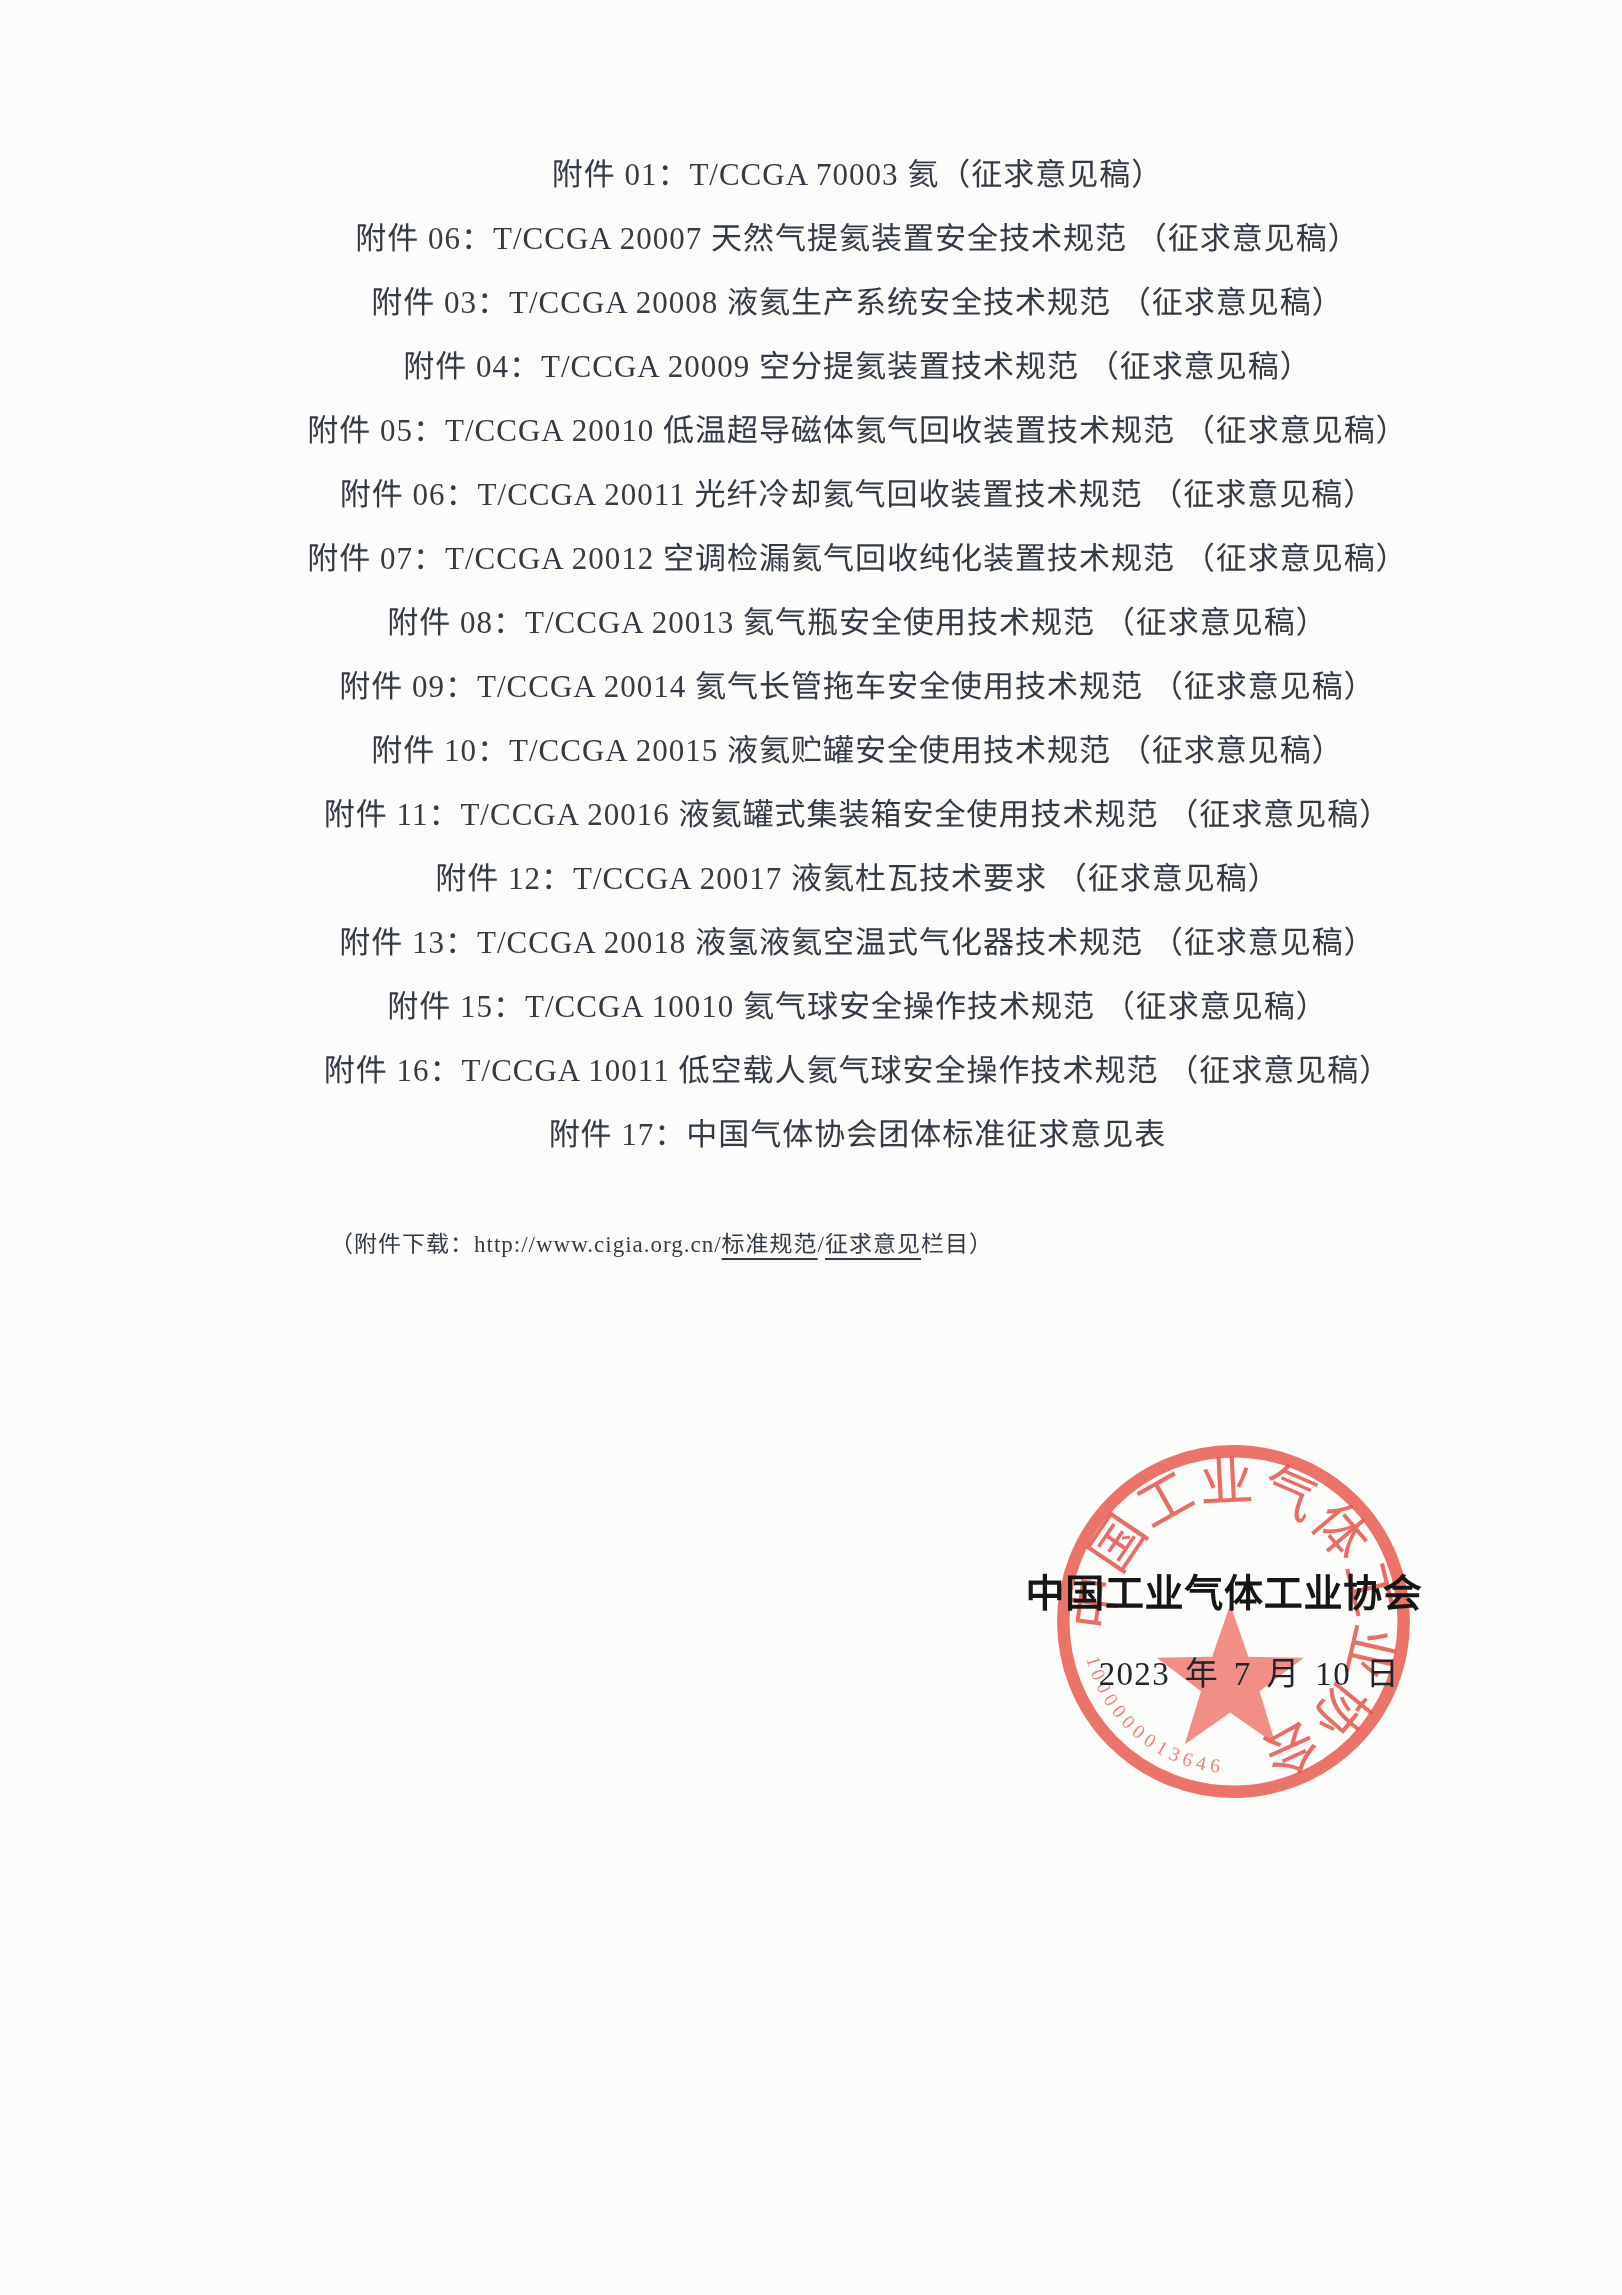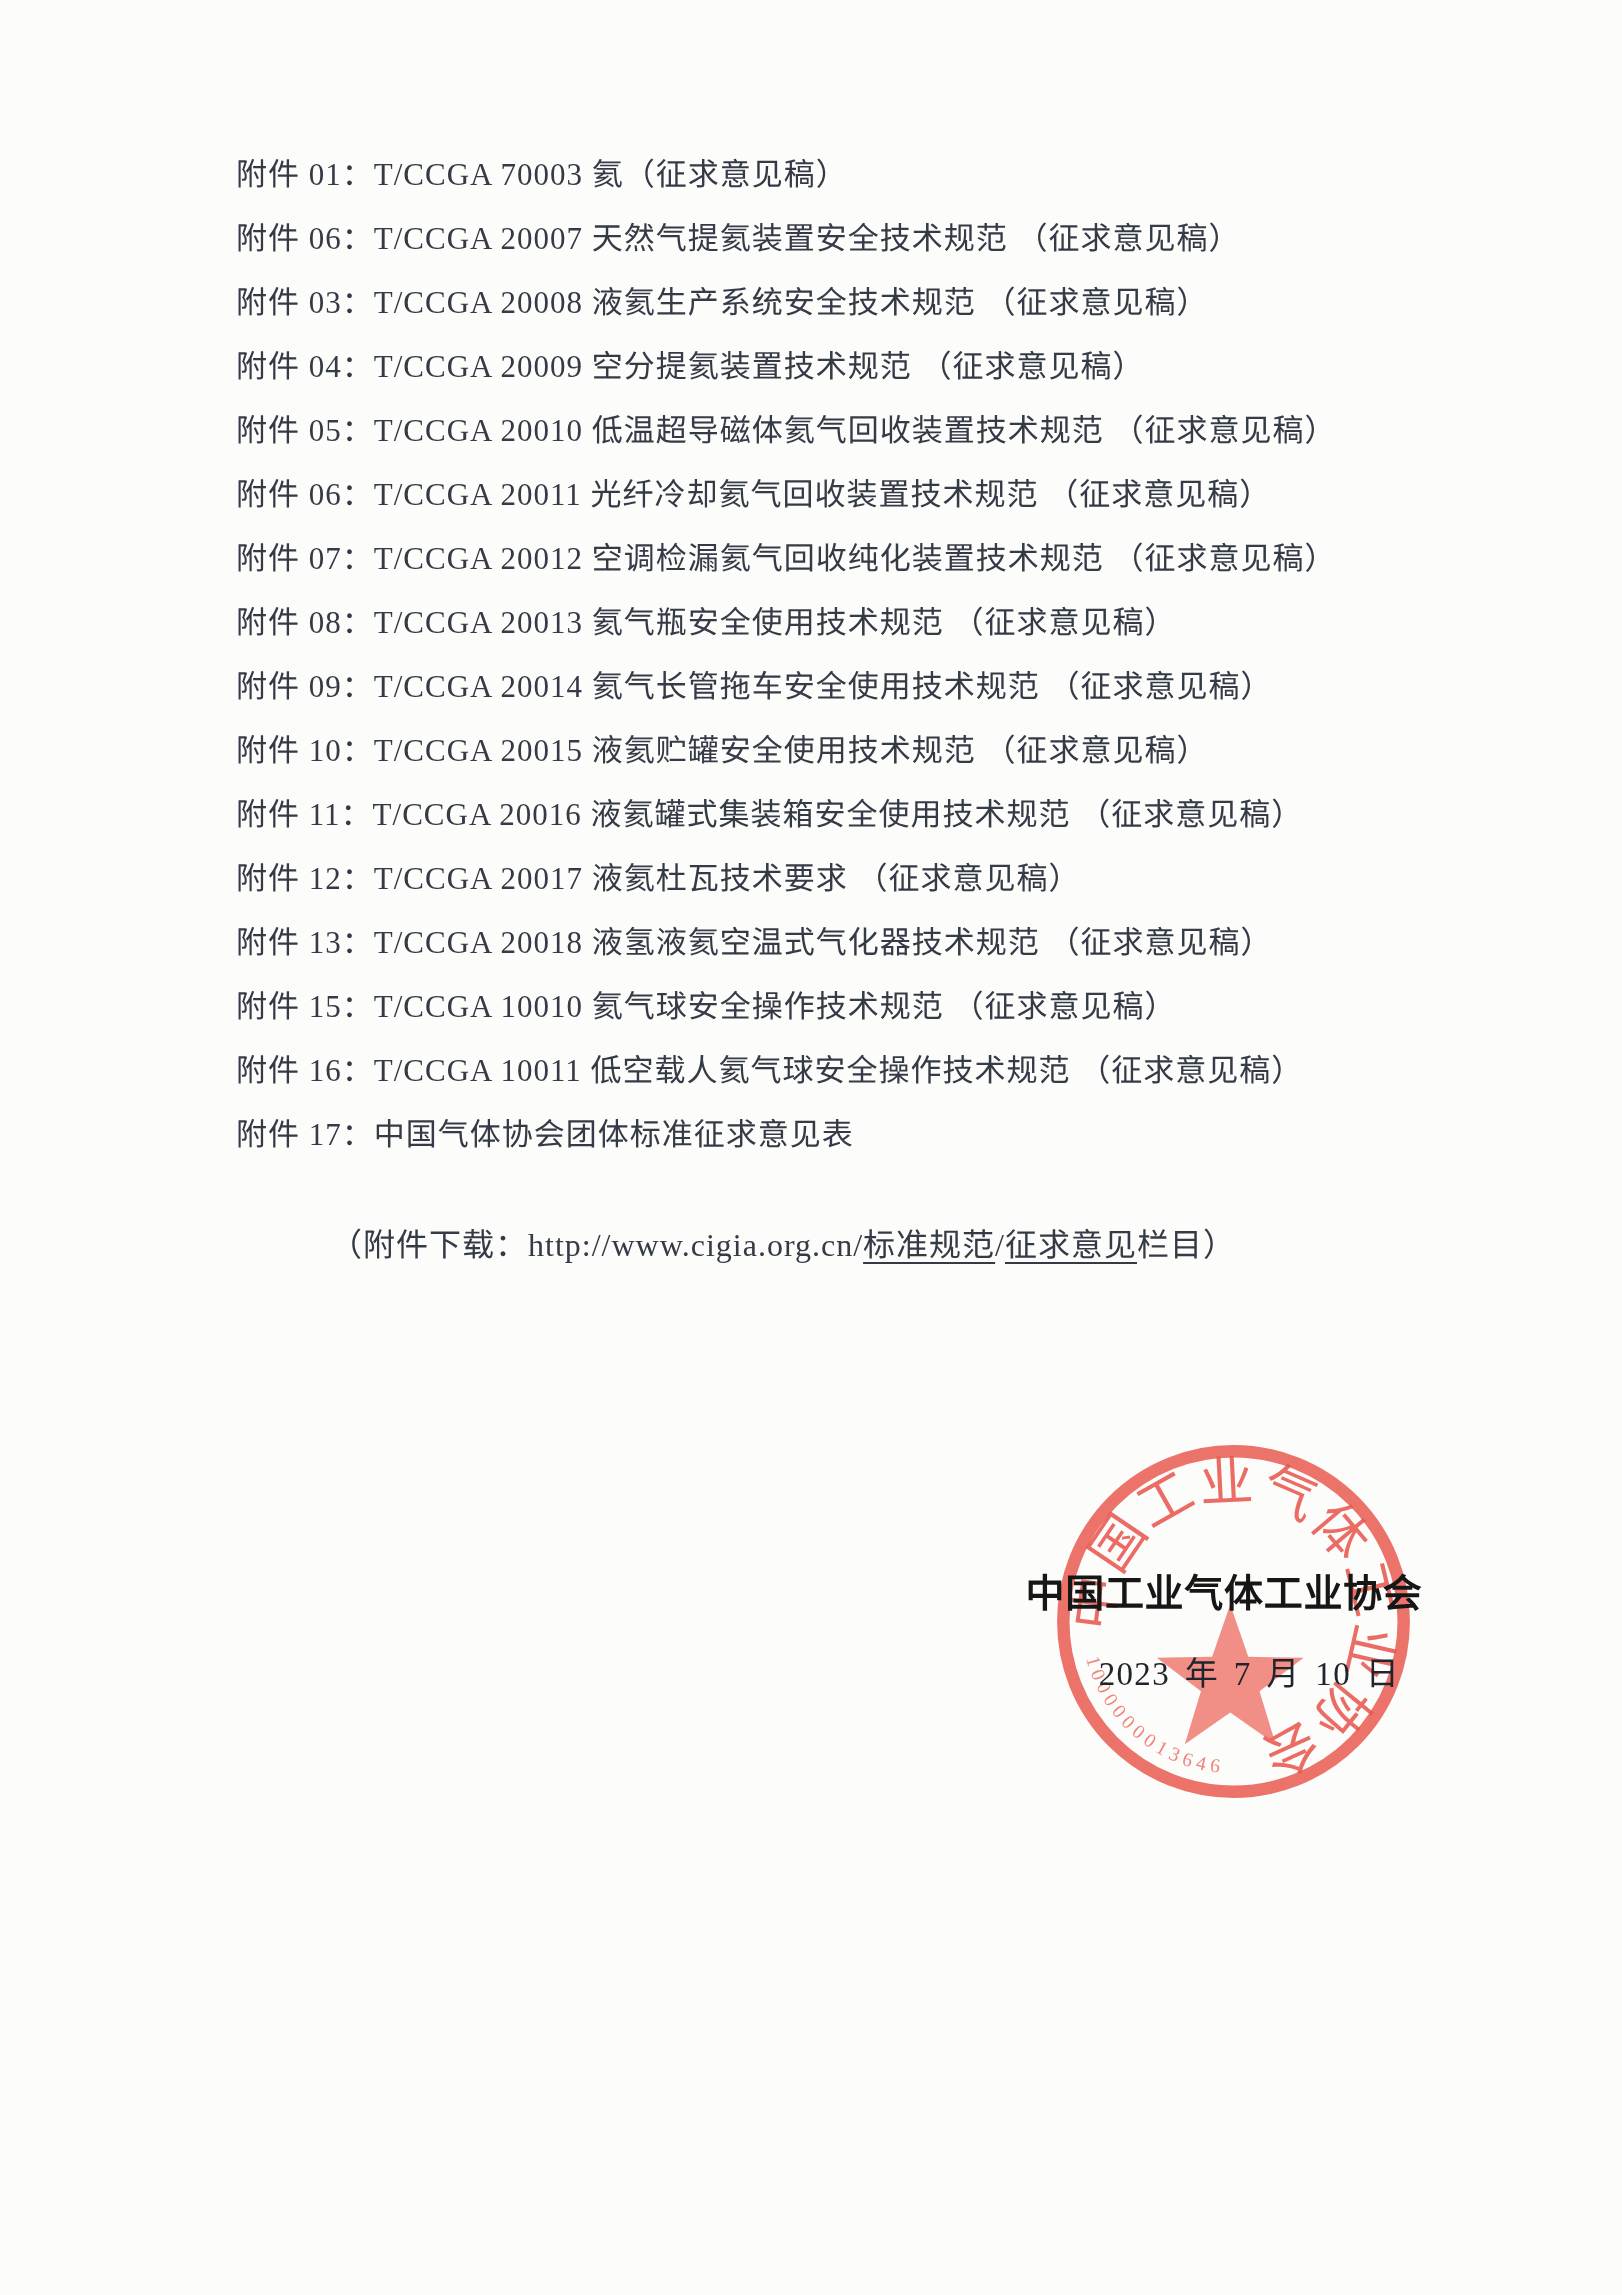--- a/index.html
+++ b/index.html
@@ -8,33 +8,34 @@
     width:1622px;height:2295px;
     background:#fcfcfa;
     overflow:hidden;
     font-family:"Liberation Serif","DejaVu Serif",serif;
   }
   
   .att-list{
     position:absolute;
     left:236px;top:143px;
     width:1243px;
+    text-align:center;
   }
   .att-line{
     font-size:31px;
     line-height:64px;
     letter-spacing:1px;
     color:#343a46;
     white-space:nowrap;
   }
   
   .download-note{
     position:absolute;
     left:330px;top:1222px;
-    font-size:32px;
+    font-size:23px;
     line-height:46px;
     letter-spacing:1px;
     color:#343a46;
     white-space:nowrap;
   }
   .download-note .u{
     text-decoration:underline;
     text-underline-offset:5.9px;
     text-decoration-thickness:2px;
   }

